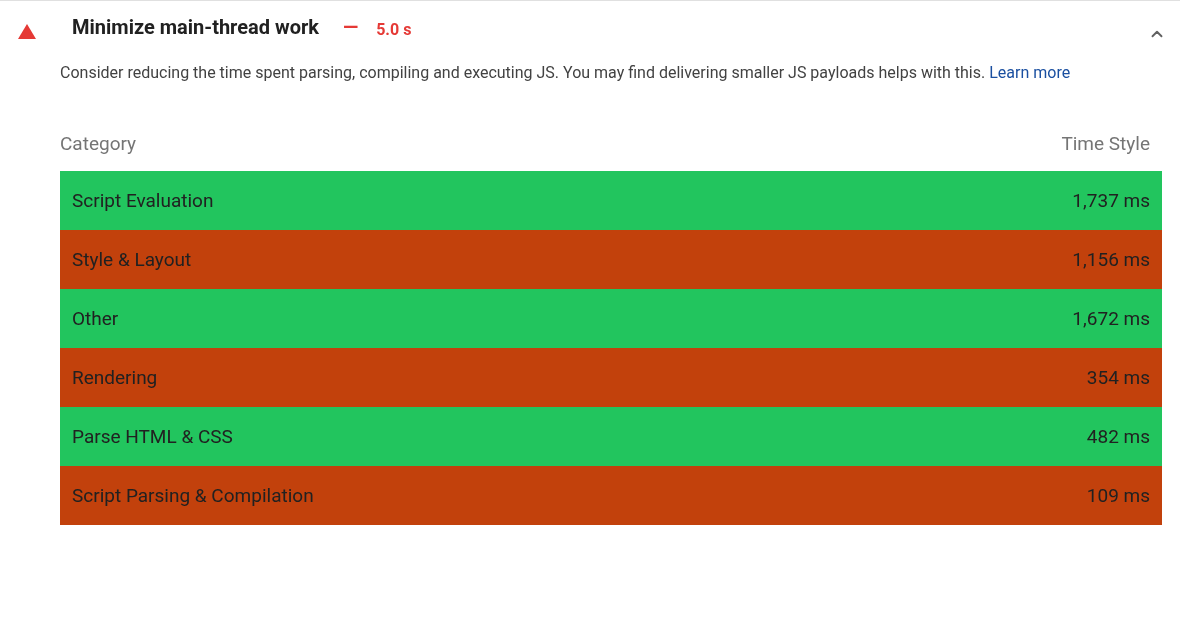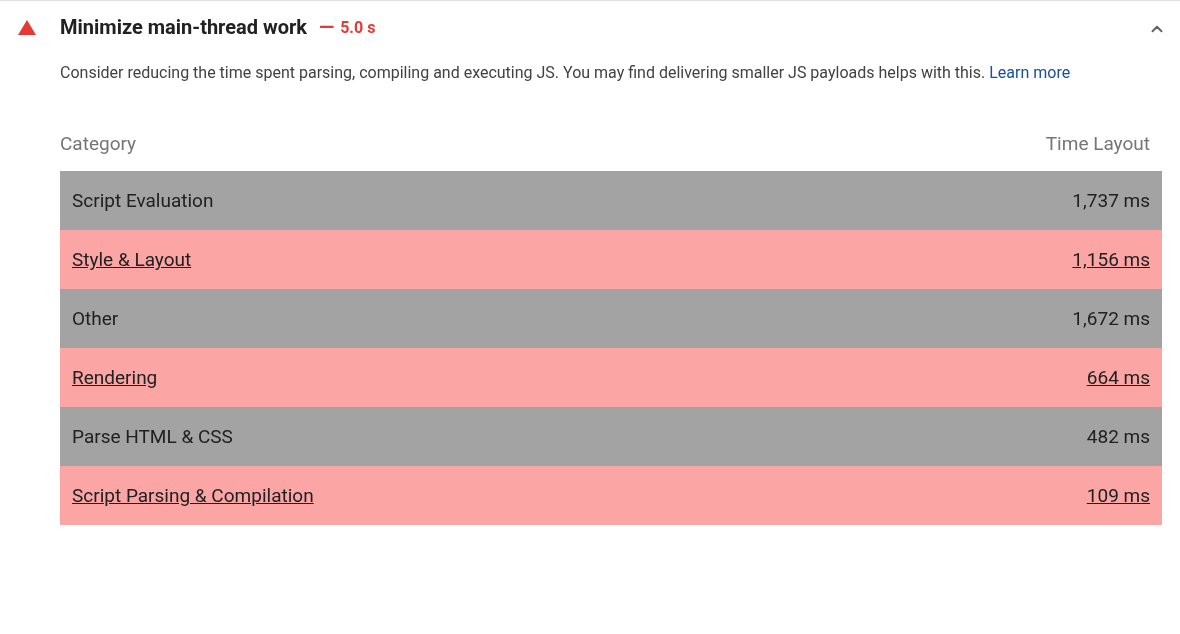--- a/index.html
+++ b/index.html
@@ -9,23 +9,24 @@
     color: #212121;
     background: #fff;
     width: 1180px;
   }
   .audit {
     border-top: 1px solid #e0e0e0;
     padding: 0;
   }
   .audit-header {
     display: flex;
-    align-items: center;
+    align-items: flex-end;
     padding: 14px 18px 10px 18px;
     cursor: pointer;
+    gap: 12px;
   }
   .warn-icon {
     width: 0;
     height: 0;
     border-left: 9px solid transparent;
     border-right: 9px solid transparent;
     border-bottom: 15px solid #e53935;
     margin-right: 24px;
     flex-shrink: 0;
   }
@@ -80,22 +81,22 @@
     color: #757575;
     font-weight: 400;
   }
   .th-cat { flex: 1; }
   .th-time { text-align: right; }
   .row {
     display: flex;
     align-items: center;
     padding: 18px 12px 18px 12px;
   }
-  .row-even { background: #a3a3a3; }
-  .row-odd { background: #fca5a5; text-decoration: underline; }
+  .row-even { background: #22c55e; }
+  .row-odd { background: #c2410c; }
   .cell-cat {
     flex: 1;
     font-size: 19px;
     color: #212121;
   }
   .cell-time {
     font-size: 19px;
     color: #212121;
     text-align: left;
   }
@@ -119,38 +120,38 @@
   </div>
 
   <div class="audit-body">
     <p class="description">
       <span>Consider reducing the time spent parsing, compiling and executing JS. You may find delivering smaller JS payloads helps with this. </span><span class="learn-more">Learn more</span>
     </p>
 
     <div class="table">
       <div class="thead">
         <div class="th th-cat">Category</div>
-        <div class="th th-time">Time Layout</div>
+        <div class="th th-time">Time Style</div>
       </div>
 
       <div class="row row-even">
         <div class="cell-cat">Script Evaluation</div>
         <div class="cell-time">1,737 ms</div>
       </div>
       <div class="row row-odd">
         <div class="cell-cat">Style &amp; Layout</div>
         <div class="cell-time">1,156 ms</div>
       </div>
       <div class="row row-even">
         <div class="cell-cat">Other</div>
         <div class="cell-time">1,672 ms</div>
       </div>
       <div class="row row-odd">
         <div class="cell-cat">Rendering</div>
-        <div class="cell-time">664 ms</div>
+        <div class="cell-time">354 ms</div>
       </div>
       <div class="row row-even">
         <div class="cell-cat">Parse HTML &amp; CSS</div>
         <div class="cell-time">482 ms</div>
       </div>
       <div class="row row-odd">
         <div class="cell-cat">Script Parsing &amp; Compilation</div>
         <div class="cell-time">109 ms</div>
       </div>
 

